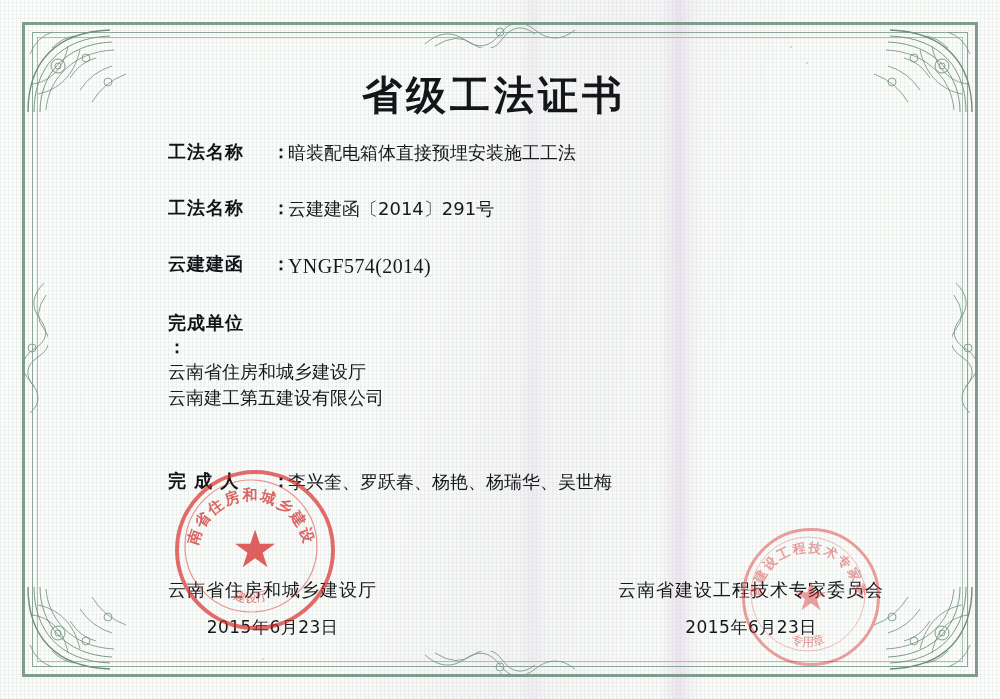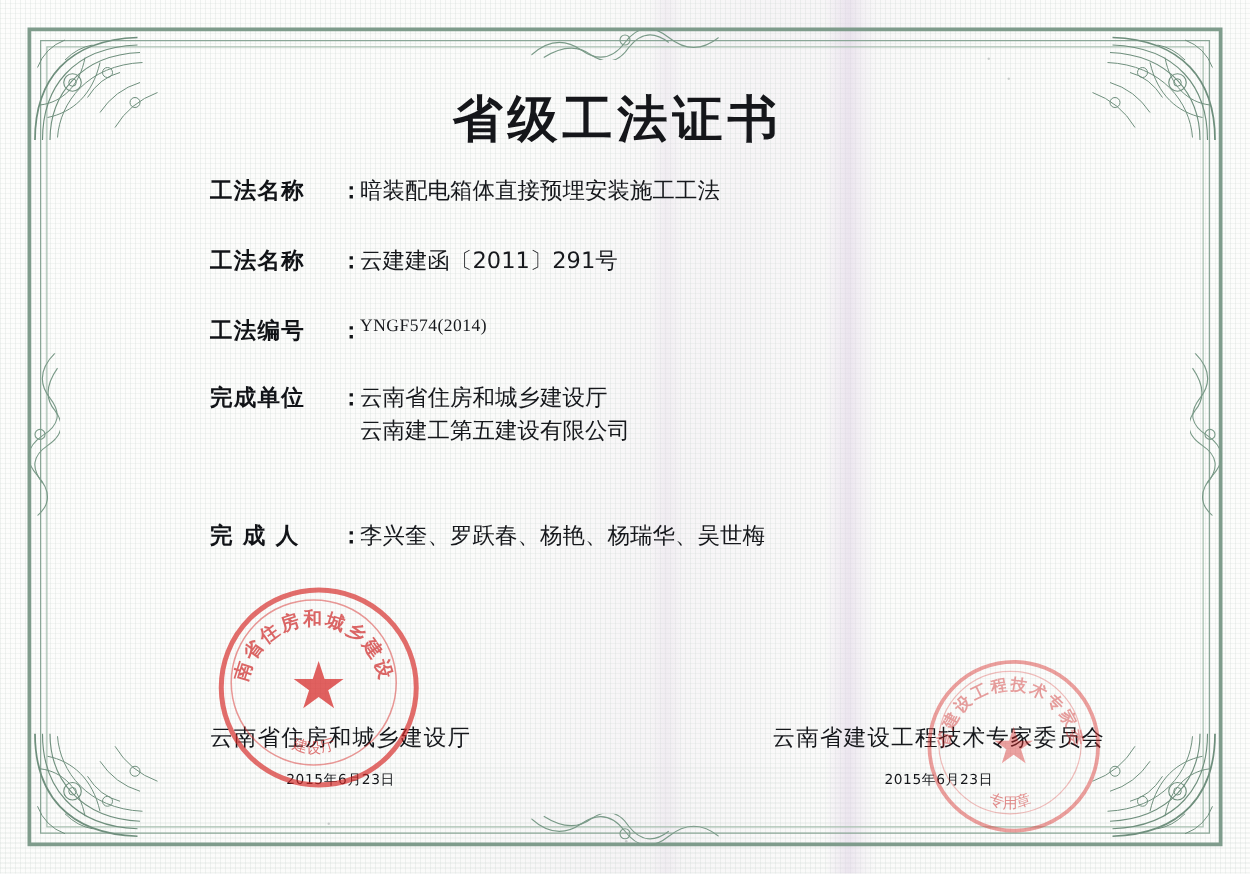--- a/index.html
+++ b/index.html
@@ -142,43 +142,43 @@
   }
   .field-value {
     flex: 1 1 auto;
     font-family: "DejaVu Sans", "Liberation Sans", sans-serif;
     font-size: 18px;
     color: #16181c;
     line-height: 1.45;
   }
   .field-value.mono {
     font-family: "Liberation Serif", serif;
-    font-size: 14px;
+    font-size: 20px;
     letter-spacing: 0.4px;
   }
   .value-line { display: block; }
 
   .row-name { margin-top: 58px; }
-  .row-unit  { margin-bottom: 8px; }
+  .row-unit  { margin-bottom: 8px; flex-direction: column; }
 
   
   .sig {
     position: absolute;
     text-align: center;
     font-family: "DejaVu Sans", "Liberation Sans", sans-serif;
     color: #15171b;
   }
   .sig-org {
     font-size: 18px;
     letter-spacing: 1px;
     white-space: nowrap;
   }
   .sig-date {
     margin-top: 14px;
-    font-size: 11px;
+    font-size: 17px;
     letter-spacing: 0.5px;
     white-space: nowrap;
   }
   .sig-left  { left: 168px;  top: 578px; }
   .sig-right { left: 618px;  top: 578px; }
 
   
   .seal {
     position: absolute;
     border-radius: 50%;
@@ -364,26 +364,26 @@
       <div class="field-colon">：</div>
       <div class="field-value">
         <span class="value-line">暗装配电箱体直接预埋安装施工工法</span>
       </div>
     </div>
 
     <div class="field-row">
       <div class="field-label">工法名称</div>
       <div class="field-colon">：</div>
       <div class="field-value">
-        <span class="value-line">云建建函〔2011〕291号</span>
+        <span class="value-line">云建建函〔2014〕291号</span>
       </div>
     </div>
 
     <div class="field-row">
-      <div class="field-label">工法编号</div>
+      <div class="field-label">云建建函</div>
       <div class="field-colon">：</div>
       <div class="field-value mono">
         <span class="value-line">YNGF574(2014)</span>
       </div>
     </div>
 
     <div class="field-row row-unit">
       <div class="field-label">完成单位</div>
       <div class="field-colon">：</div>
       <div class="field-value">

